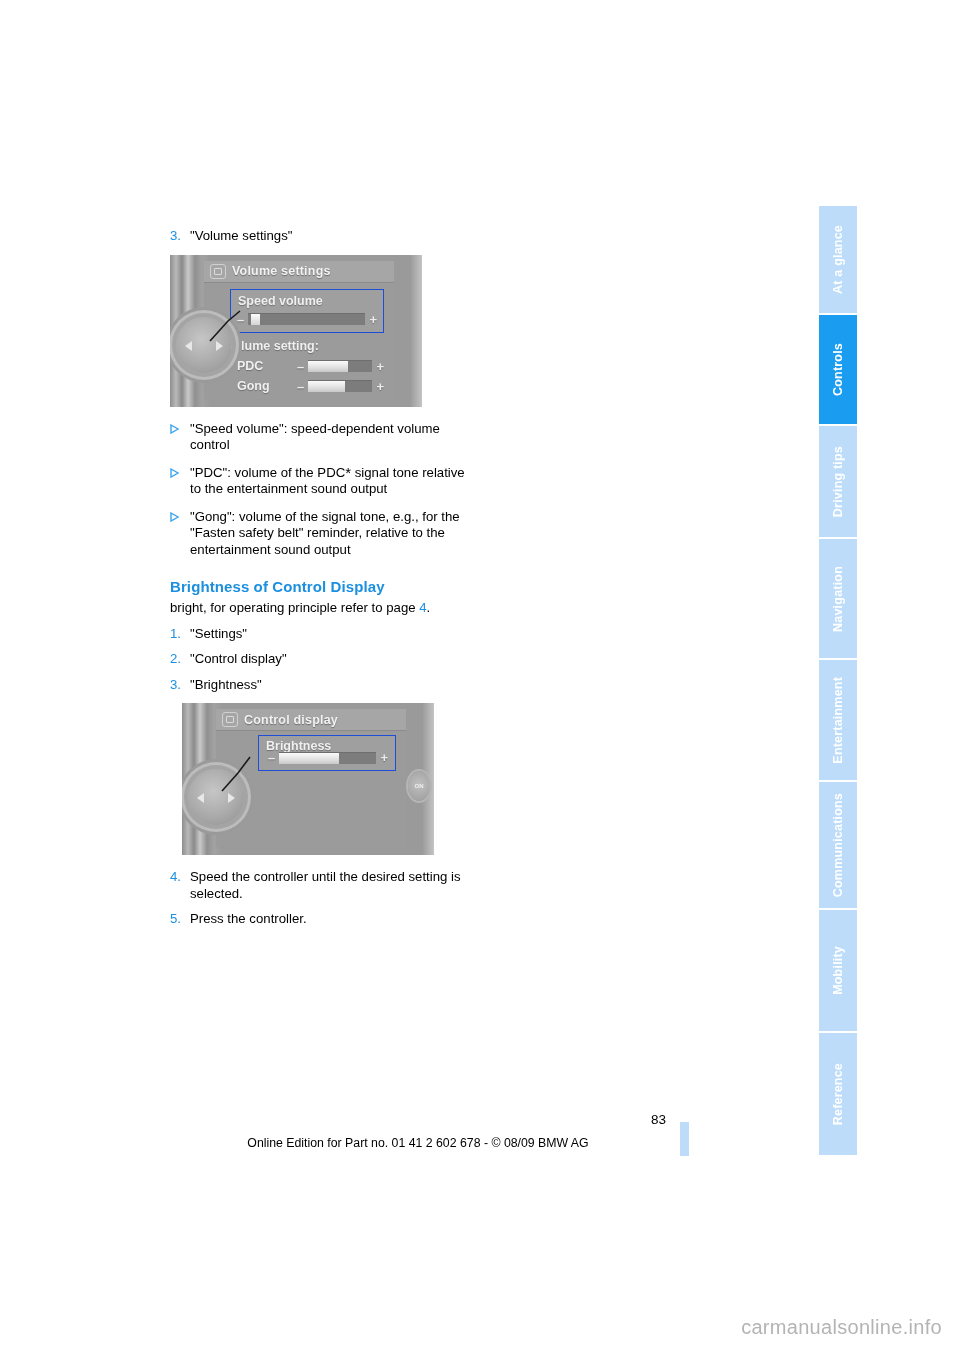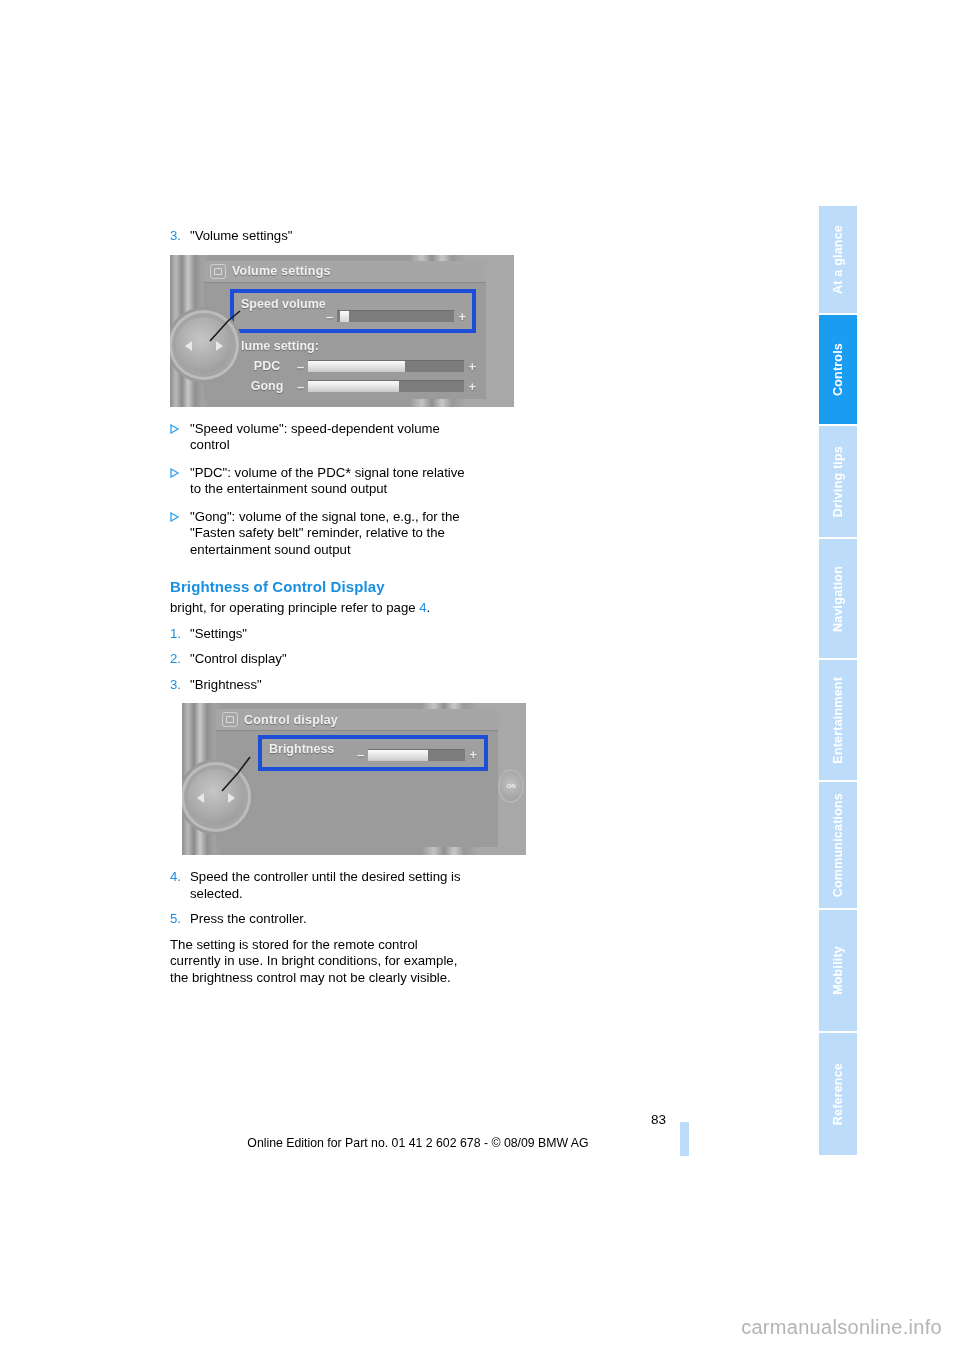--- a/index.html
+++ b/index.html
@@ -51,26 +51,25 @@
 
   .star {
     font-size: 15px;
     line-height: 0;
     vertical-align: -1px;
   }
 
   
   .figure {
     margin: 10px 0 14px 0;
-    width: 344px;
+    width: 252px;
     height: 152px;
     position: relative;
     overflow: hidden;
     background: #9d9d9d;
-    text-align: center;
   }
   .figure.fig2 { height: 152px; margin-left: 12px; }
 
   .idrive-screen {
     position: absolute;
     inset: 0;
     background:
       linear-gradient(90deg,
         #8e8e8e 0px, #b9b9b9 6px, #8a8a8a 12px, #c9c9c9 18px, #909090 25px,
         #a2a2a2 32px, #9a9a9a 40px, #9a9a9a 240px, #c4c4c4 252px,
@@ -111,21 +110,21 @@
     content: "";
     position: absolute;
     left: 3px; top: 3px;
     width: 6px; height: 5px;
     border: 1px solid #e4e4e4;
     border-radius: 1px;
   }
 
   .hilite-box {
     position: absolute;
-    border: 4px solid #1d4ed8;
+    border: 1px solid #1d4ed8;
     background: #9f9f9f;
     box-sizing: border-box;
   }
   .row-label {
     color: #f0f0f0;
     font-size: 12.5px;
     font-weight: bold;
     text-shadow: 0 1px 1px rgba(0,0,0,.3);
     white-space: nowrap;
   }
@@ -443,21 +442,20 @@
 
   <div class="num-item">
     <span class="num-marker">4.</span>
     <span class="item-text">Speed the controller until the desired setting is selected.</span>
   </div>
   <div class="num-item">
     <span class="num-marker">5.</span>
     <span class="item-text">Press the controller.</span>
   </div>
 
-  <div class="para">The setting is stored for the remote control currently in use. In bright conditions, for example, the brightness control may not be clearly visible.</div>
 </div>
 
 <div id="footer-page-number">83</div>
 <div id="footer-edition">Online Edition for Part no. 01 41 2 602 678 - © 08/09 BMW AG</div>
 <div id="footer-blue-bar"></div>
 
 <div id="sidebar-tabs">
   <div class="tab" style="flex:0 0 109px;">
     <span>At a glance</span>
   </div>

